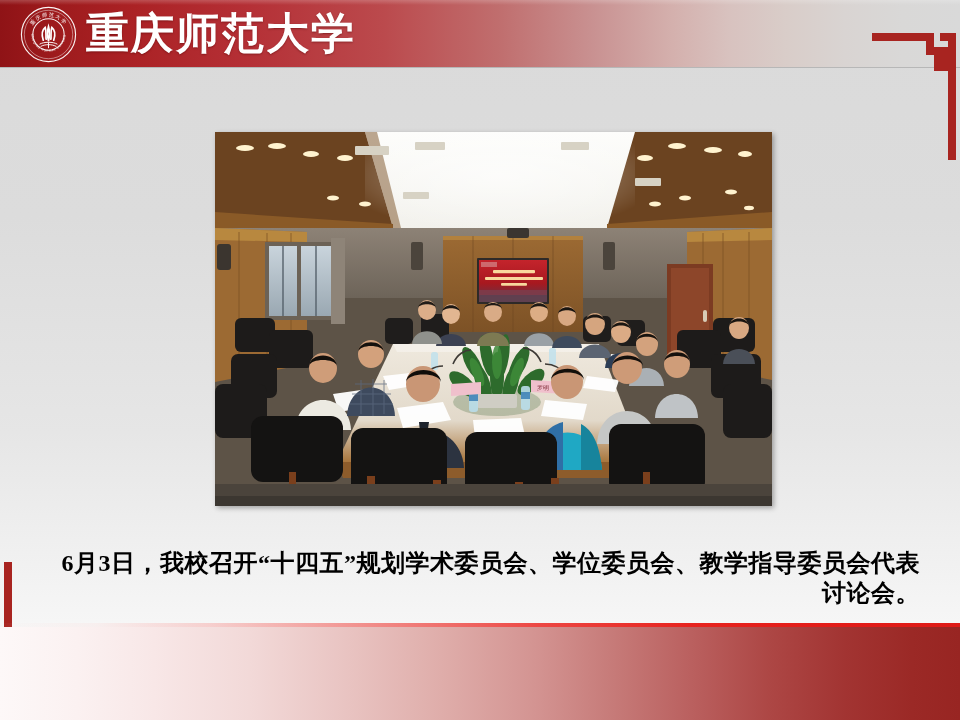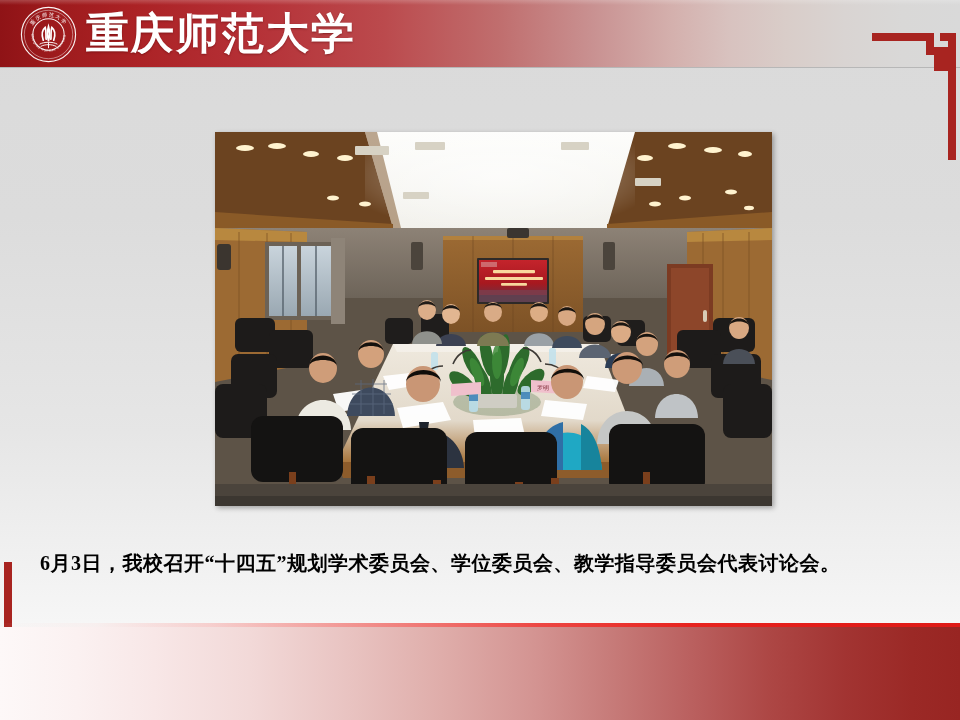--- a/index.html
+++ b/index.html
@@ -107,23 +107,23 @@
     width: 557px;
     height: 374px;
   }
 
   
   #caption {
     position: absolute;
     left: 40px;
     top: 548px;
     width: 880px;
-    text-align: left;
+    text-align: right;
     font-family: "Liberation Serif", "DejaVu Serif", serif;
-    font-size: 20px;
+    font-size: 24px;
     font-weight: bold;
     color: #000000;
     line-height: 30px;
     letter-spacing: 0.5px;
   }
 
   
   #bottom-band {
     position: absolute;
     left: 0;

